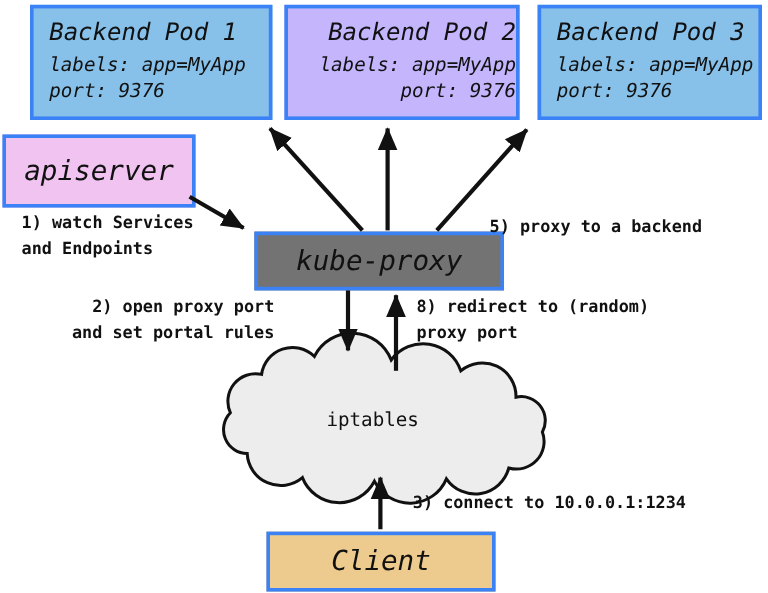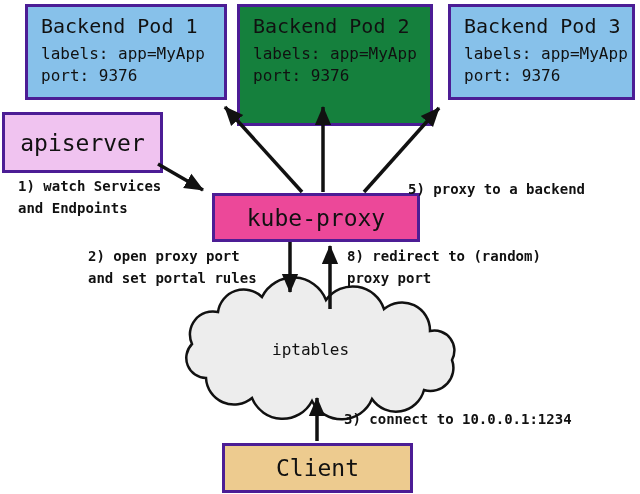--- a/index.html
+++ b/index.html
@@ -15,22 +15,23 @@
   .overlay {
     position: absolute;
     left: 0; top: 0;
     width: 640px; height: 494px;
     z-index: 2;
     pointer-events: none;
   }
   .box {
     position: absolute;
     box-sizing: border-box;
-    border: 3px solid #4c1d95;
+    border: 3px solid #3b82f6;
     z-index: 1;
+    font-style: italic;
   }
   .pod {
     padding: 3px 0 0 13px;
   }
   .pod-title {
     font-size: 20px;
     line-height: 33px;
     white-space: nowrap;
   }
   .pod-line {
@@ -94,52 +95,52 @@
     <line x1="330" y1="309" x2="330" y2="246" stroke="#111111" stroke-width="3.5" marker-end="url(#ah)"></line>
     <line x1="317" y1="441" x2="317" y2="398" stroke="#111111" stroke-width="3.5" marker-end="url(#ah)"></line>
   </svg>
 
   <div class="box pod" style="left: 25px; top: 4px; width: 202px; height: 96px; background-color: rgb(135, 193, 234);">
     <div class="pod-title">Backend Pod 1</div>
     <div class="pod-line">labels: app=MyApp</div>
     <div class="pod-line">port: 9376</div>
   </div>
 
-  <div class="box pod" style="left: 237px; top: 4px; width: 196px; height: 122px; background-color: #15803d;">
+  <div class="box pod" style="left: 237px; top: 4px; width: 196px; height: 96px; background-color: #c4b5fd; text-align: right;">
     <div class="pod-title">Backend Pod 2</div>
     <div class="pod-line">labels: app=MyApp</div>
     <div class="pod-line">port: 9376</div>
   </div>
 
   <div class="box pod" style="left: 448px; top: 4px; width: 187px; height: 96px; background-color: rgb(135, 193, 234);">
     <div class="pod-title">Backend Pod 3</div>
     <div class="pod-line">labels: app=MyApp</div>
     <div class="pod-line">port: 9376</div>
   </div>
 
   <div class="box node-label-box" style="left: 2px; top: 112px; width: 161px; height: 61px; background-color: rgb(240, 195, 240);">
     <span>apiserver</span>
   </div>
 
-  <div class="box node-label-box" style="left: 212px; top: 193px; width: 208px; height: 49px; background-color: #ec4899;">
+  <div class="box node-label-box" style="left: 212px; top: 193px; width: 208px; height: 49px; background-color: #737373;">
     <span>kube-proxy</span>
   </div>
 
   <div class="box node-label-box" style="left: 222px; top: 443px; width: 191px; height: 50px; background-color: rgb(237, 203, 143);">
     <span>Client</span>
   </div>
 
   <div class="cloud-label" style="left:272px; top:340px;">iptables</div>
 
   <div class="annotation" style="left:18px; top:175px;">
     <div>1) watch Services</div>
     <div>and Endpoints</div>
   </div>
 
-  <div class="annotation" style="left:88px; top:245px;">
+  <div class="annotation" style="left:60px; top:245px;text-align:right;">
     <div>2) open proxy port</div>
     <div>and set portal rules</div>
   </div>
 
   <div class="annotation" style="left:344px; top:408px;">3) connect to 10.0.0.1:1234</div>
 
   <div class="annotation" style="left:347px; top:245px;">
     <div>8) redirect to (random)</div>
     <div>proxy port</div>
   </div>

